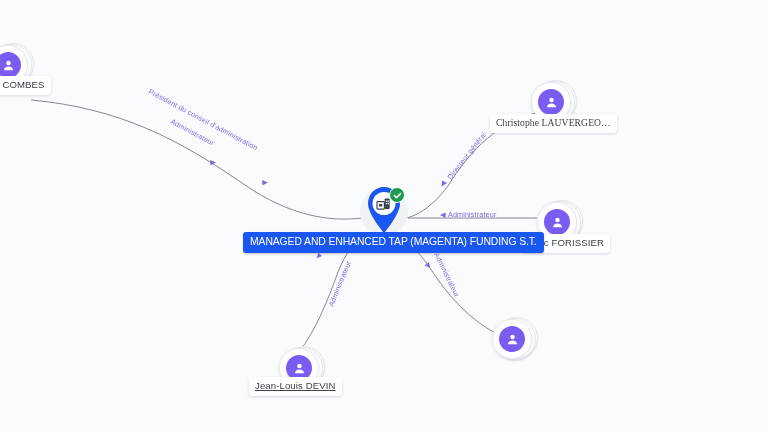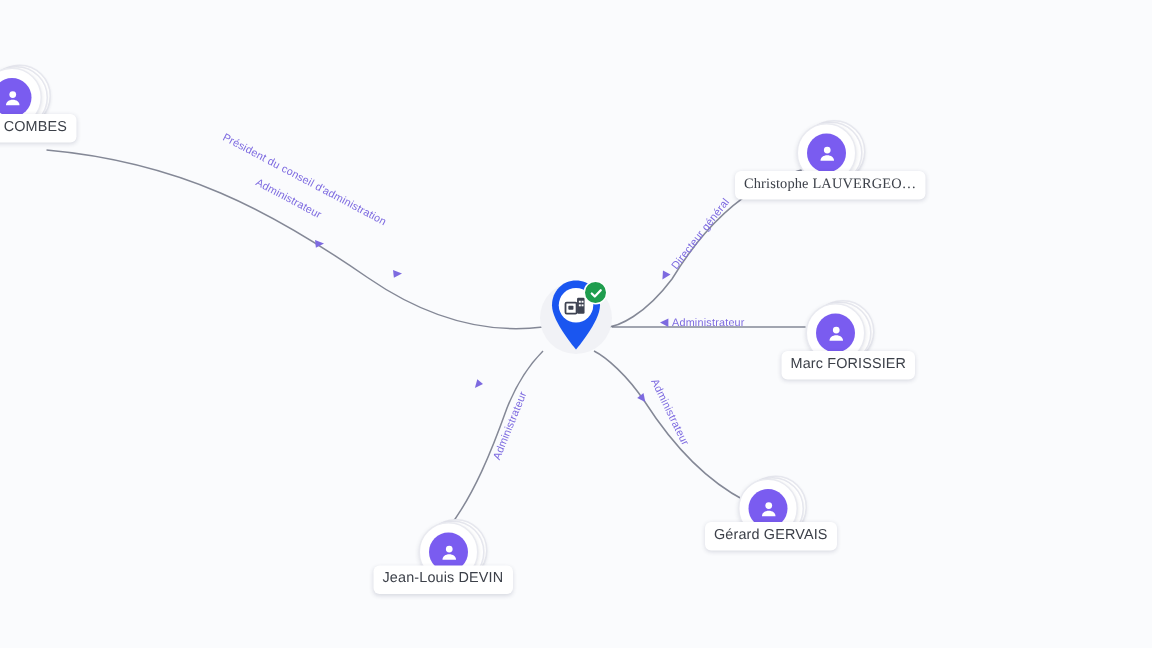--- a/index.html
+++ b/index.html
@@ -221,35 +221,34 @@
     <div class="ring-mid"></div>
     <div class="ring-front">
       <div class="avatar-circle">
         <svg width="15" height="15" viewBox="0 0 24 24">
             <circle cx="12" cy="8" r="3.6" fill="#fff"></circle>
             <path d="M4.8 19.5c0-3.8 3.2-6 7.2-6s7.2 2.2 7.2 6z" fill="#fff"></path>
           </svg>
       </div>
     </div>
   </div>
-  <div class="node-label" style="left:470px; top:348px;">Gérard GERVAIS</div>
 
   <div class="person-node" style="left:279px; top:345px;">
     <div class="ring-back"></div>
     <div class="ring-mid"></div>
     <div class="ring-front">
       <div class="avatar-circle">
         <svg width="15" height="15" viewBox="0 0 24 24">
             <circle cx="12" cy="8" r="3.6" fill="#fff"></circle>
             <path d="M4.8 19.5c0-3.8 3.2-6 7.2-6s7.2 2.2 7.2 6z" fill="#fff"></path>
           </svg>
       </div>
     </div>
   </div>
-  <div class="node-label" style="left:249px; top:377px;">Jean-Louis DEVIN</div>
+  <div class="node-label" style="left:249px; top:377px;text-decoration:underline;">Jean-Louis DEVIN</div>
 
   <div id="company-node">
     <div class="company-halo"></div>
     <div class="company-pin">
       <svg width="36" height="48" viewBox="0 0 36 48">
         <path d="M18 47 C18 47 34 28.5 34 17.5 C34 8 26.8 1 18 1 C9.2 1 2 8 2 17.5 C2 28.5 18 47 18 47 Z" fill="#1a56f0"></path>
         <circle cx="18" cy="17.5" r="11.5" fill="#ffffff"></circle>
         <g transform="translate(10.5,11.5)">
           <rect x="0.5" y="4.2" width="7.4" height="7.4" rx="0.8" fill="#ffffff" stroke="#3e4352" stroke-width="1.2"></rect>
           <rect x="8.2" y="1.0" width="5.0" height="10.6" rx="0.8" fill="#3e4352"></rect>
@@ -261,14 +260,15 @@
         </g>
       </svg>
     </div>
     <div class="company-check">
       <svg width="9" height="9" viewBox="0 0 12 12">
           <path d="M2 6.2 L4.7 8.9 L10 3.3" fill="none" stroke="#ffffff" stroke-width="2" stroke-linecap="round" stroke-linejoin="round"></path>
         </svg>
     </div>
   </div>
 
+  <div id="company-label">MANAGED AND ENHANCED TAP (MAGENTA) FUNDING S.T.</div>
 
 </div>
 
 </body></html>

